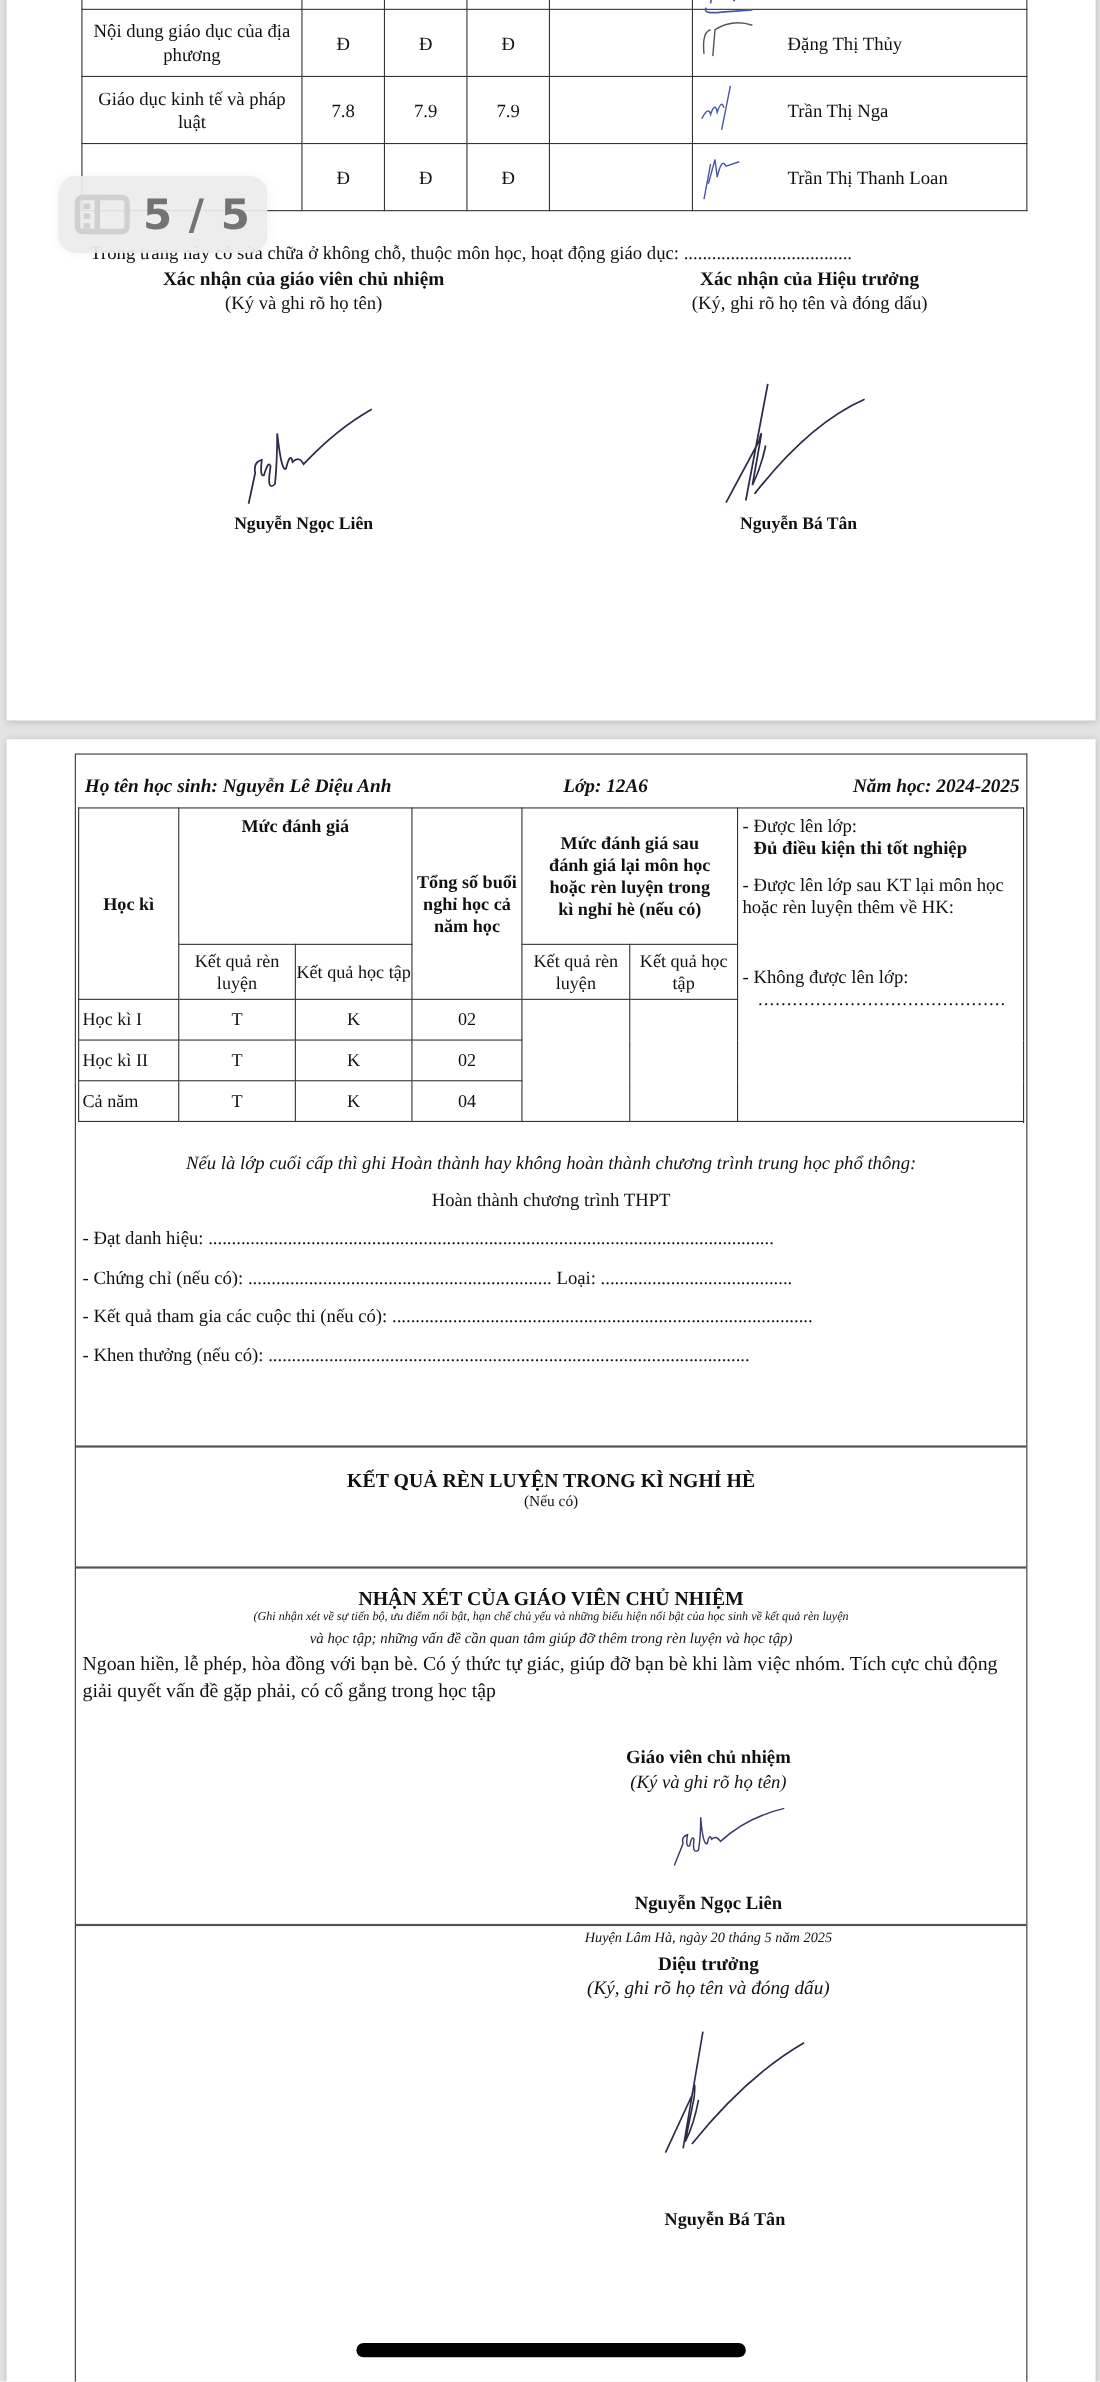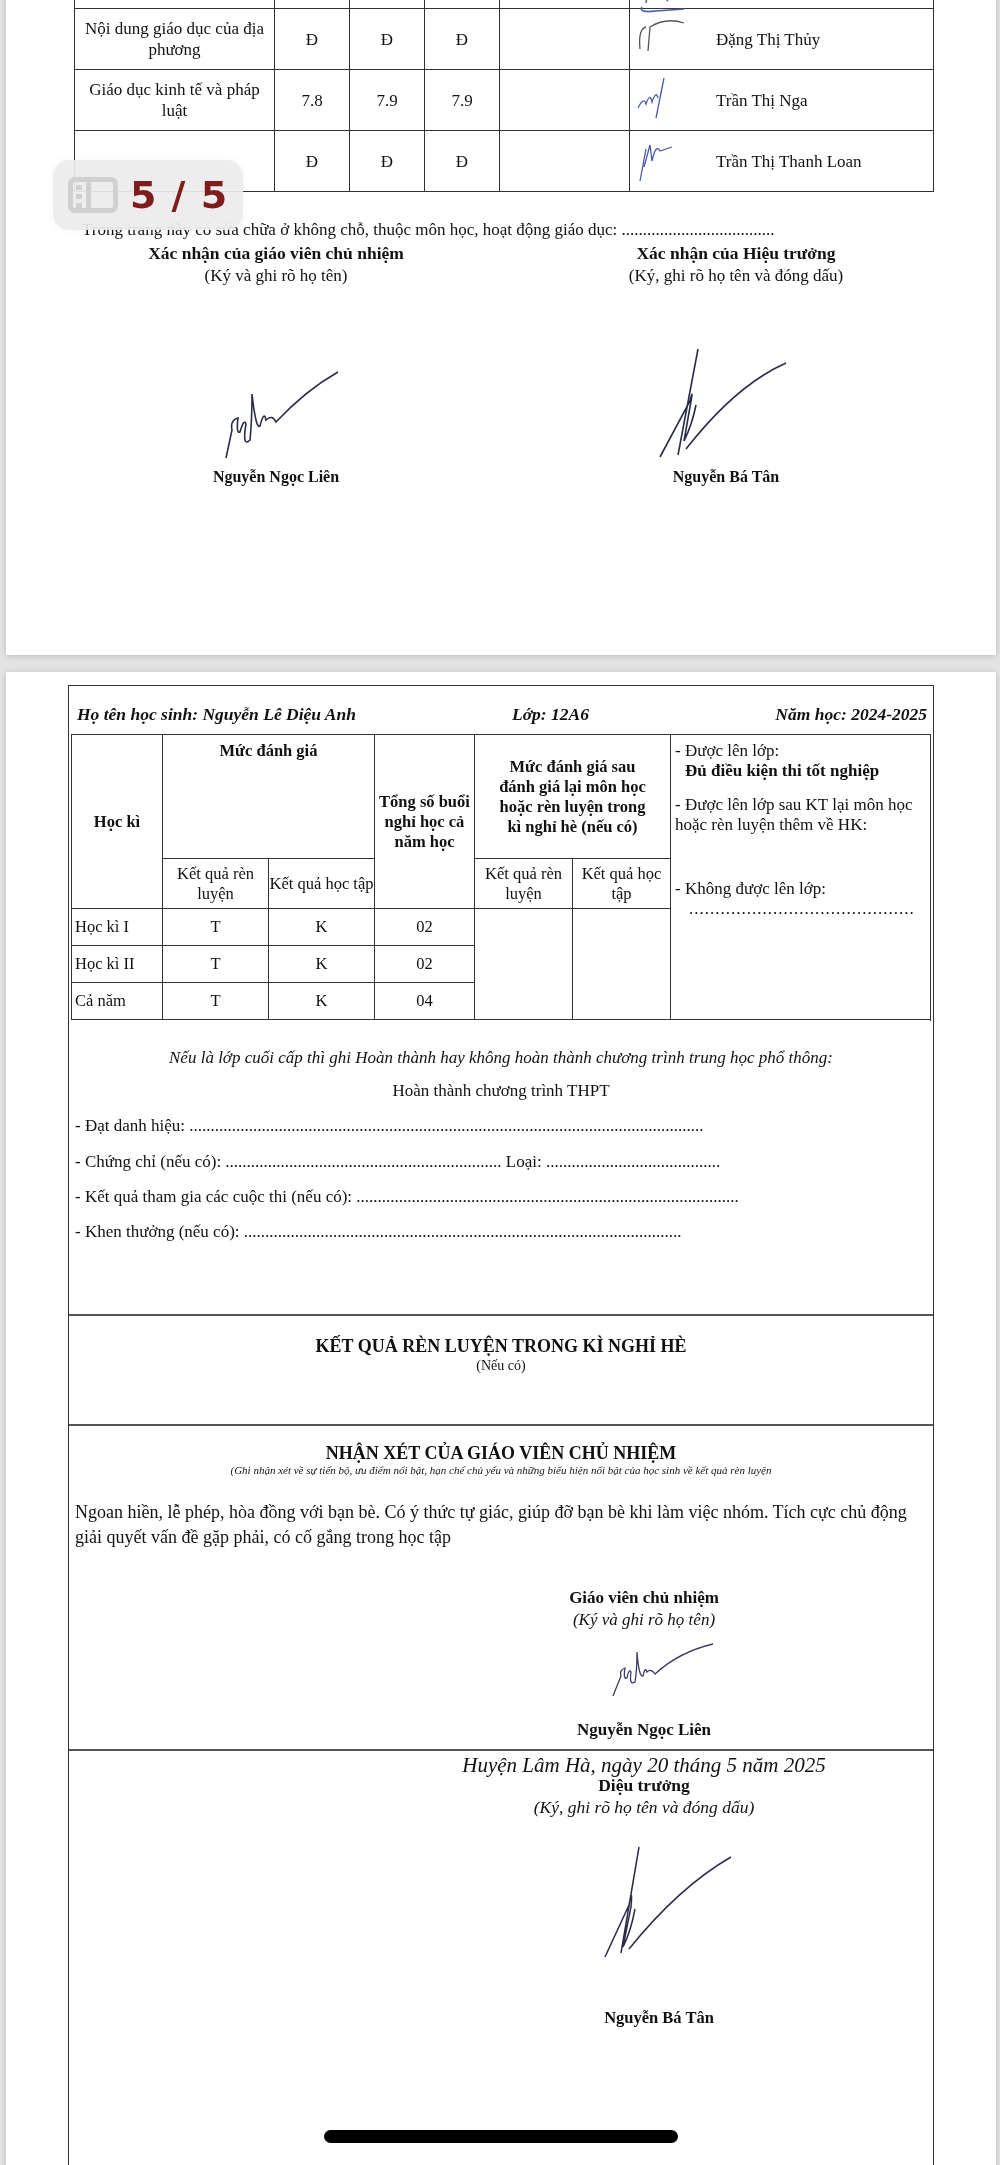--- a/index.html
+++ b/index.html
@@ -21,21 +21,21 @@
   .subj-table td.teacher .tname { margin-left: 78px; }
   .subj-table tr { height: 61px; }
   .subj-table tr.first { height: 42px; }
 
   .pill { position: absolute; left: 53px; top: 160px; width: 190px; height: 70px; border-radius: 16px;
           background: rgba(235,235,235,0.92); display: flex; align-items: center; justify-content: center; gap: 12px;
           box-shadow: 0 0 10px rgba(0,0,0,0.05); }
   .pill .pg-icon { width: 50px; height: 36px; border: 5px solid #d0d0d0; border-radius: 7px; position: relative; }
   .pill .pg-icon::before { content: ""; position: absolute; left: 13px; top: -5px; width: 5px; height: 36px; background: #d0d0d0; }
   .pill .pg-icon i { position: absolute; left: 3px; width: 6px; height: 5px; background: #d0d0d0; }
-  .pill .pg-text { font-family: "DejaVu Sans", sans-serif; font-weight: bold; font-size: 38px; color: #7f1d1d; letter-spacing: 1px; }
+  .pill .pg-text { font-family: "DejaVu Sans", sans-serif; font-weight: bold; font-size: 38px; color: #737373; letter-spacing: 1px; }
 
   .note-line { position: absolute; left: 76px; top: 230px; font-size: 17px; white-space: nowrap; }
   .confirm { position: absolute; top: 252px; text-align: center; font-size: 17px; line-height: 22px; }
   .confirm b { font-size: 17.5px; }
   .confirm.left { left: 100px; width: 340px; }
   .confirm.right { left: 560px; width: 340px; }
   .sig-block { position: absolute; text-align: center; }
   .sig-block .signame { font-weight: bold; font-size: 16px; }
 
   
@@ -226,31 +226,32 @@
     <div class="line-item" style="top:501px;">- Kết quả tham gia các cuộc thi (nếu có): ..........................................................................................</div>
     <div class="line-item" style="top:536px;">- Khen thưởng (nếu có): .......................................................................................................</div>
 
     <div class="hrule" style="top:628px;"></div>
     <div class="centered" style="top:650px;font-weight:bold;font-size:18px;">KẾT QUẢ RÈN LUYỆN TRONG KÌ NGHỈ HÈ</div>
     <div class="centered" style="top:672px;font-size:14px;">(Nếu có)</div>
 
     <div class="hrule" style="top:738px;"></div>
     <div class="centered" style="top:757px;font-weight:bold;font-size:18px;">NHẬN XÉT CỦA GIÁO VIÊN CHỦ NHIỆM</div>
     <div class="centered" style="top:778px;font-style:italic;font-size:11px;">(Ghi nhận xét về sự tiến bộ, ưu điểm nổi bật, hạn chế chủ yếu và những biểu hiện nổi bật của học sinh về kết quả rèn luyện</div>
+    <div class="centered" style="top:796px;font-style:italic;font-size:13.5px;">và học tập; những vấn đề cần quan tâm giúp đỡ thêm trong rèn luyện và học tập)</div>
     <div style="position:absolute;left:6px;top:814px;width:840px;font-size:18px;line-height:25px;">Ngoan hiền, lễ phép, hòa đồng với bạn bè. Có ý thức tự giác, giúp đỡ bạn bè khi làm việc nhóm. Tích cực chủ động giải quyết vấn đề gặp phải, có cố gắng trong học tập</div>
 
     <div style="position:absolute;left:450px;top:902px;width:250px;text-align:center;font-weight:bold;font-size:17px;">Giáo viên chủ nhiệm</div>
     <div style="position:absolute;left:450px;top:924px;width:250px;text-align:center;font-style:italic;font-size:17px;">(Ký và ghi rõ họ tên)</div>
     <svg style="position:absolute;left:540px;top:950px;" width="110" height="62" viewBox="0 0 110 62">
       <path d="M4 60 L12 40 Q10 34 16 32 Q14 44 18 42 Q20 32 22 36 Q20 50 26 46 Q28 34 28 16 Q30 42 34 40 Q36 30 38 36 Q42 32 46 38 Q70 16 104 8" stroke="#3a3a6a" stroke-width="1.3" fill="none"></path>
     </svg>
     <div style="position:absolute;left:450px;top:1034px;width:250px;text-align:center;font-weight:bold;font-size:17px;">Nguyễn Ngọc Liên</div>
 
     <div class="hrule" style="top:1063px;"></div>
-    <div style="position:absolute;left:350px;top:1067px;width:450px;text-align:center;font-style:italic;font-size:21px;">Huyện Lâm Hà, ngày 20 tháng 5 năm 2025</div>
+    <div style="position:absolute;left:350px;top:1067px;width:450px;text-align:center;font-style:italic;font-size:13px;">Huyện Lâm Hà, ngày 20 tháng 5 năm 2025</div>
     <div style="position:absolute;left:350px;top:1089px;width:450px;text-align:center;font-weight:bold;font-size:17.5px;">Diệu trưởng</div>
     <div style="position:absolute;left:350px;top:1111px;width:450px;text-align:center;font-style:italic;font-size:17.5px;">(Ký, ghi rõ họ tên và đóng dấu)</div>
     <svg style="position:absolute;left:530px;top:1155px;" width="150" height="120" viewBox="0 0 150 120">
       <path d="M6 116 L30 64 Q34 44 32 66 L24 106 Q32 90 36 68 M40 6 L22 112 M30 108 Q80 46 132 16" stroke="#2b2b4a" stroke-width="1.5" fill="none"></path>
     </svg>
     <div style="position:absolute;left:460px;top:1322px;width:260px;text-align:center;font-weight:bold;font-size:16.5px;">Nguyễn Bá Tân</div>
   </div>
 </div>
 
 <div class="home-bar"></div>

